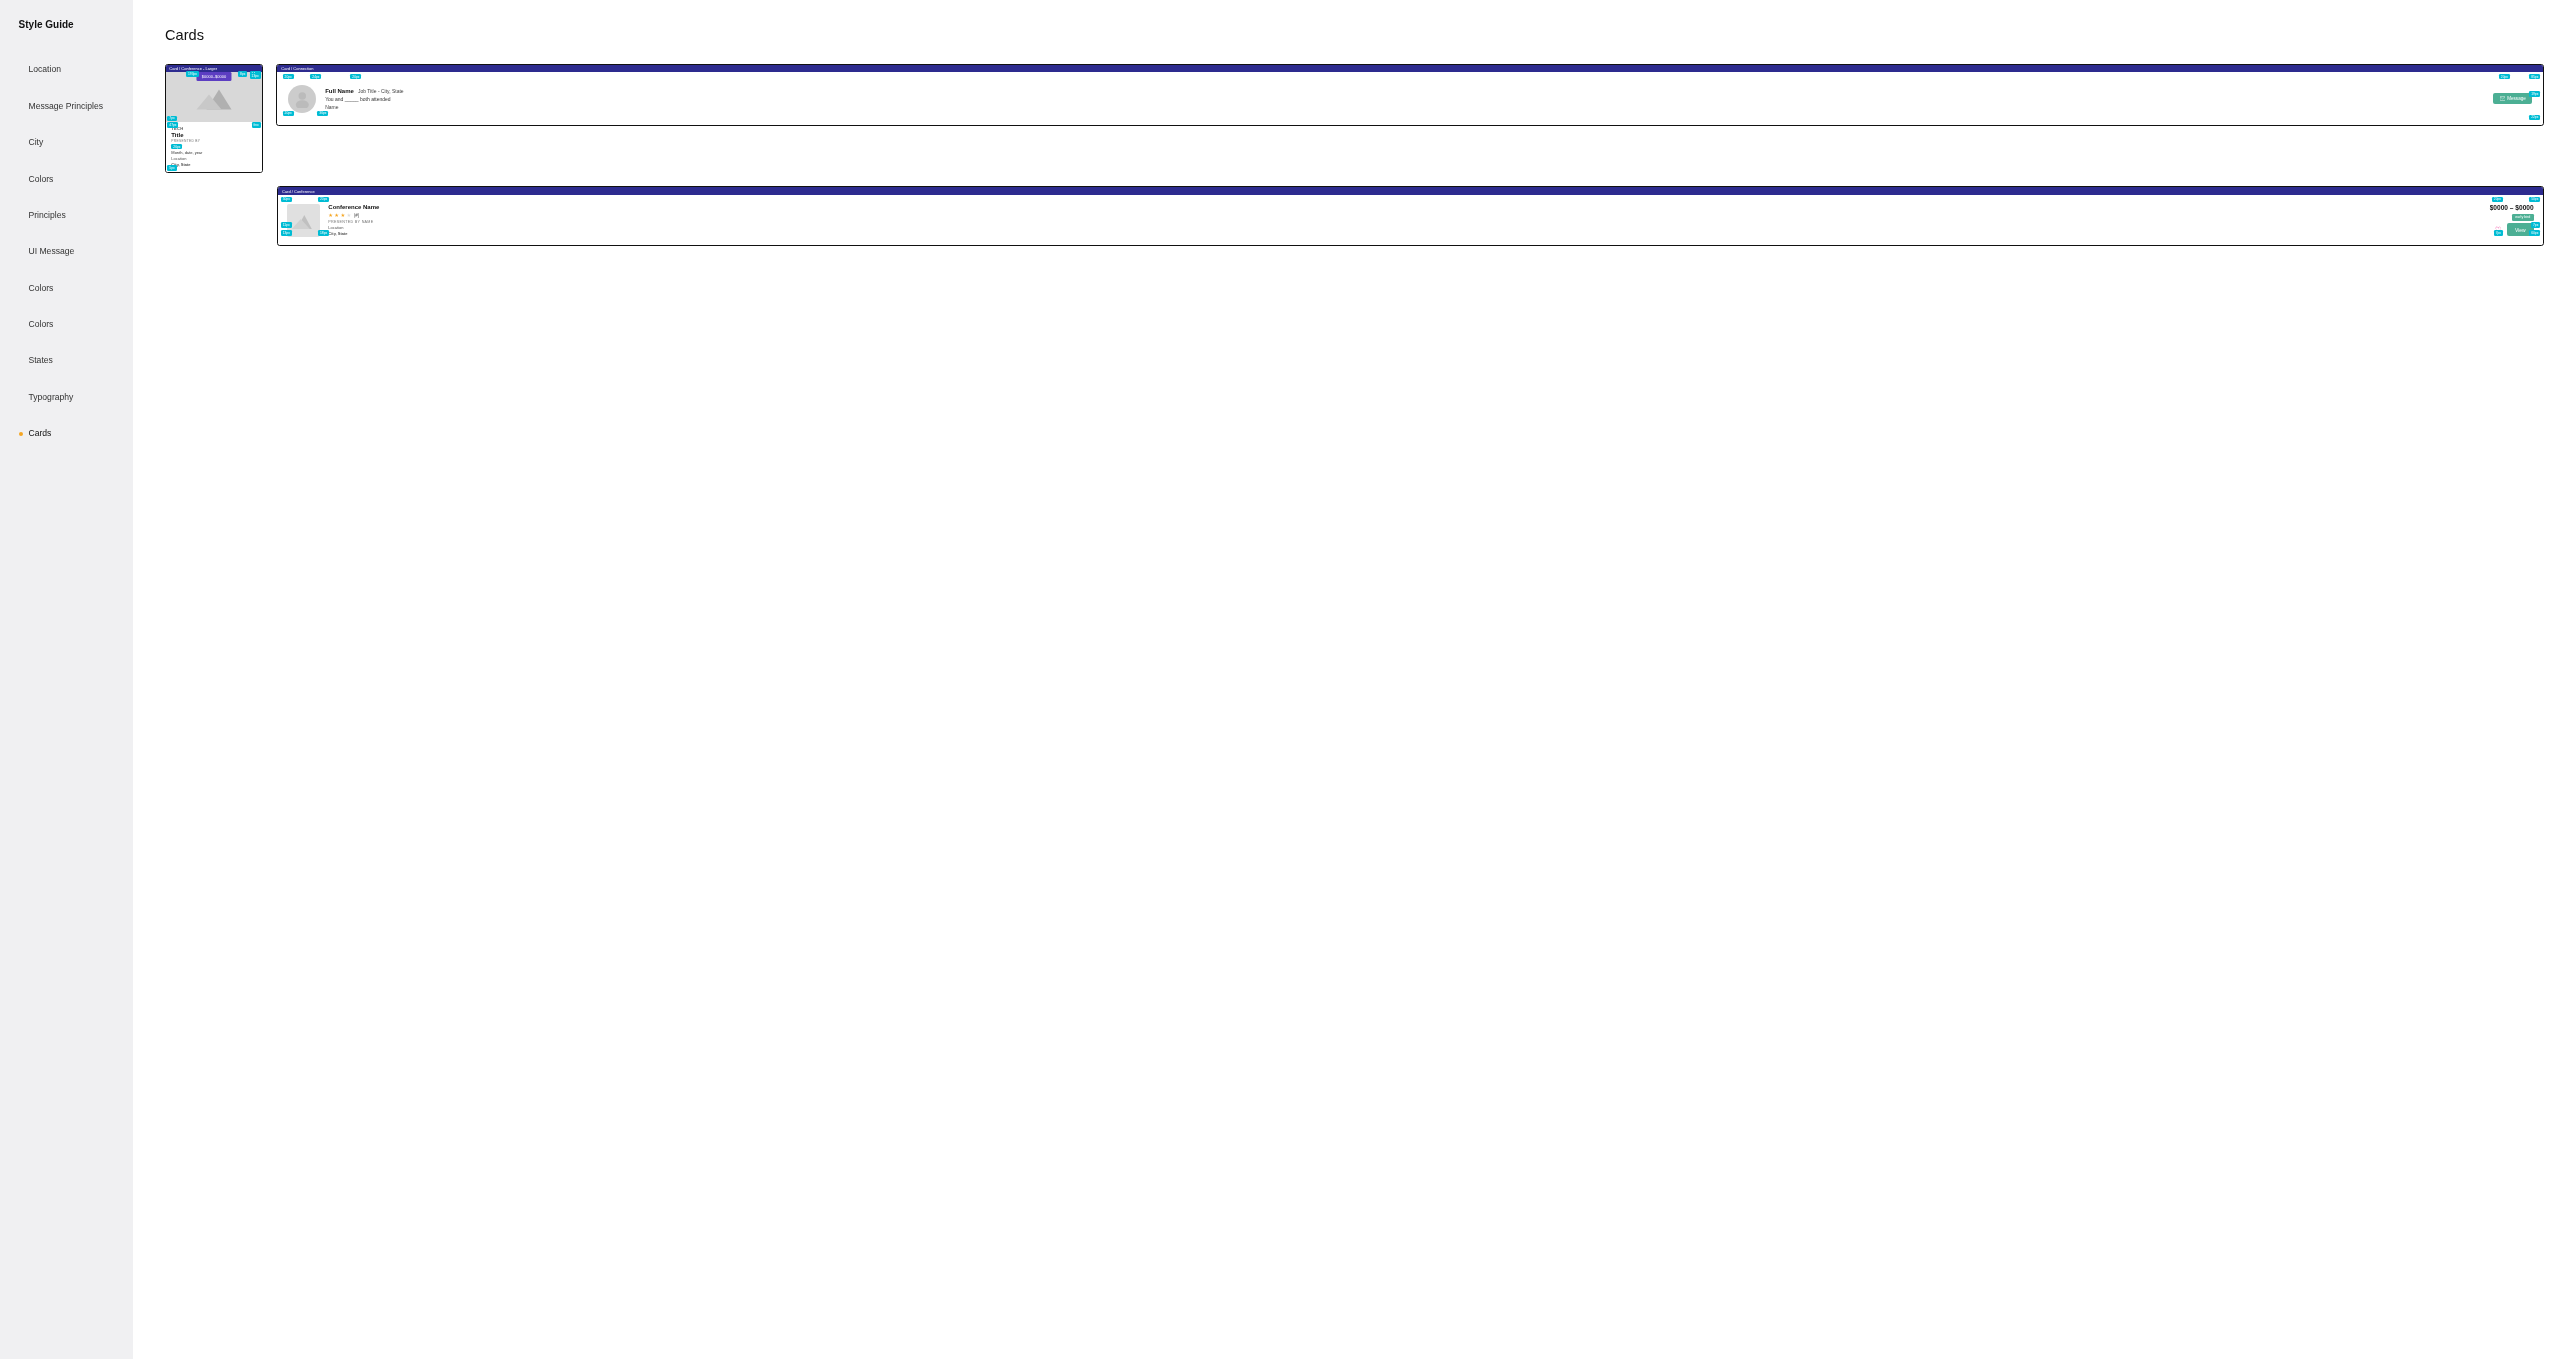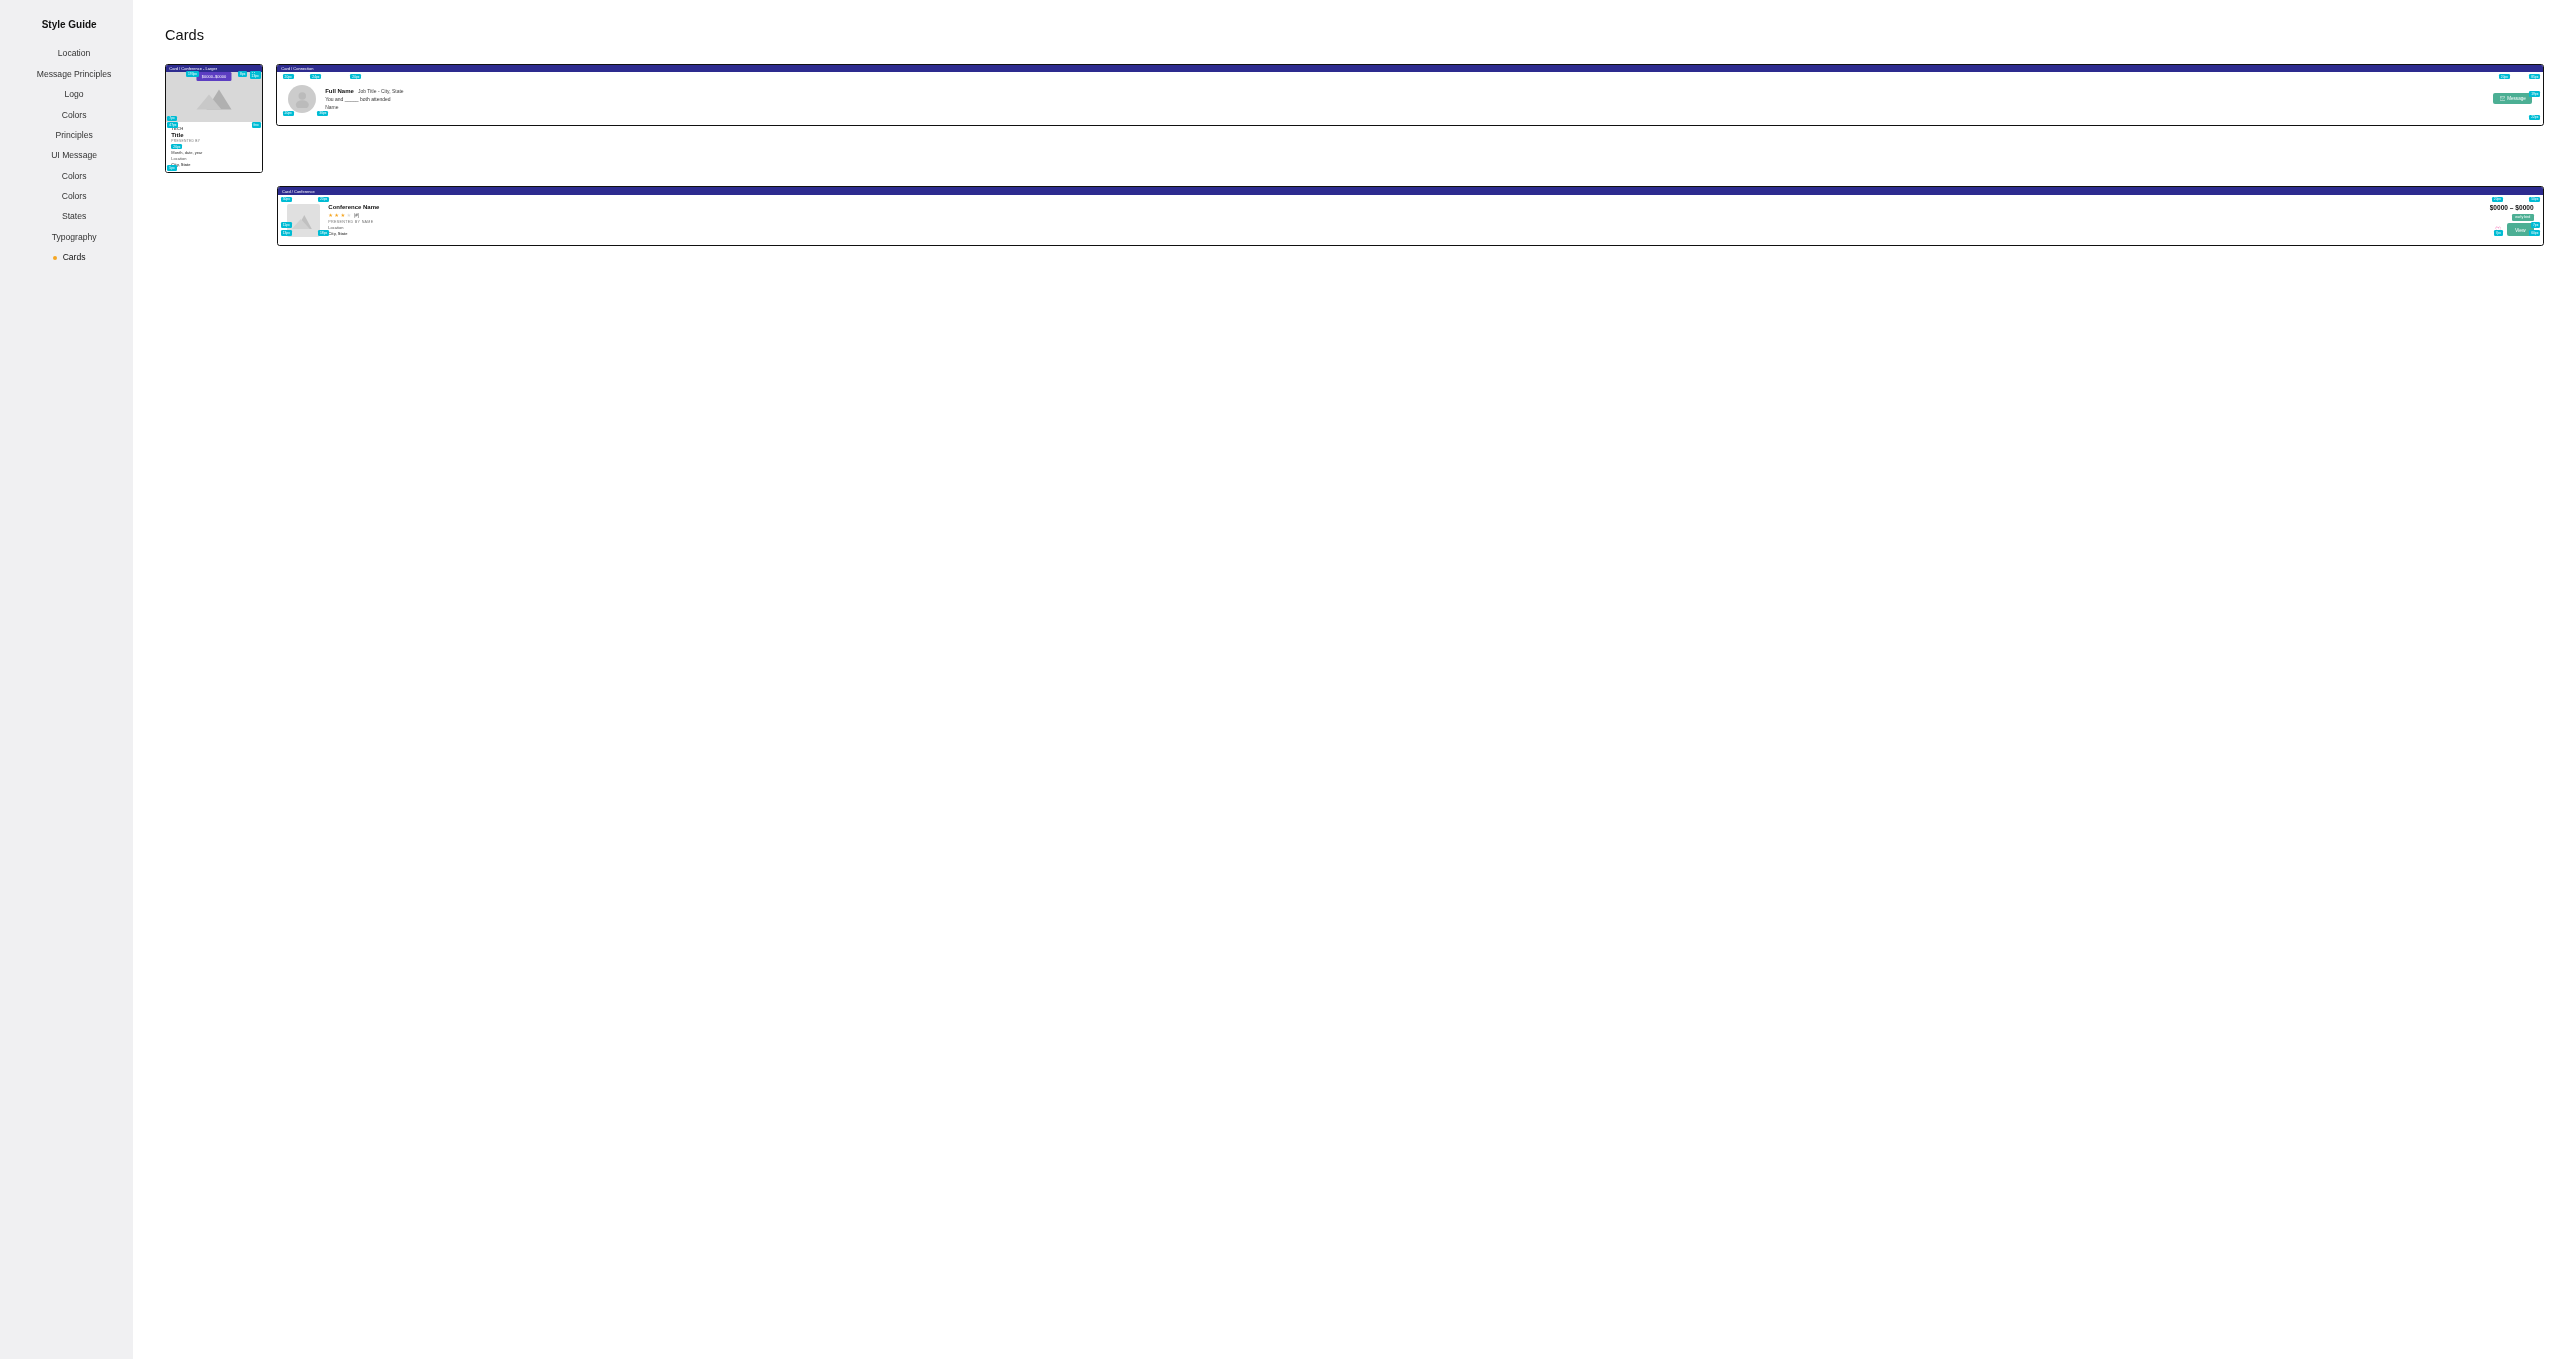--- a/index.html
+++ b/index.html
@@ -13,22 +13,21 @@
     }
 
     
     #sidebar {
       width: 133px;
       min-width: 133px;
       background: #f0f0f2;
       padding: 18.6px 13.3px 13.3px 18.6px;
       display: flex;
       flex-direction: column;
-      gap: 0;
-      align-items: center;
+      gap: 16px;
     }
     #sidebar .app-title {
       font-size: 10px;
       font-weight: 600;
       margin-bottom: 14.6px;
       color: #111;
     }
     .nav-item {
       padding: 3.3px 0;
       cursor: pointer;
@@ -351,21 +350,21 @@
   <div class="nav-item">
     <span class="dot-placeholder"></span>
     <span>Location</span>
   </div>
   <div class="nav-item">
     <span class="dot-placeholder"></span>
     <span>Message Principles</span>
   </div>
   <div class="nav-item">
     <span class="dot-placeholder"></span>
-    <span>Logo</span>
+    <span>City</span>
   </div>
   <div class="nav-item">
     <span class="dot-placeholder"></span>
     <span>Colors</span>
   </div>
   <div class="nav-item">
     <span class="dot-placeholder"></span>
     <span>Principles</span>
   </div>
   <div class="nav-item">

